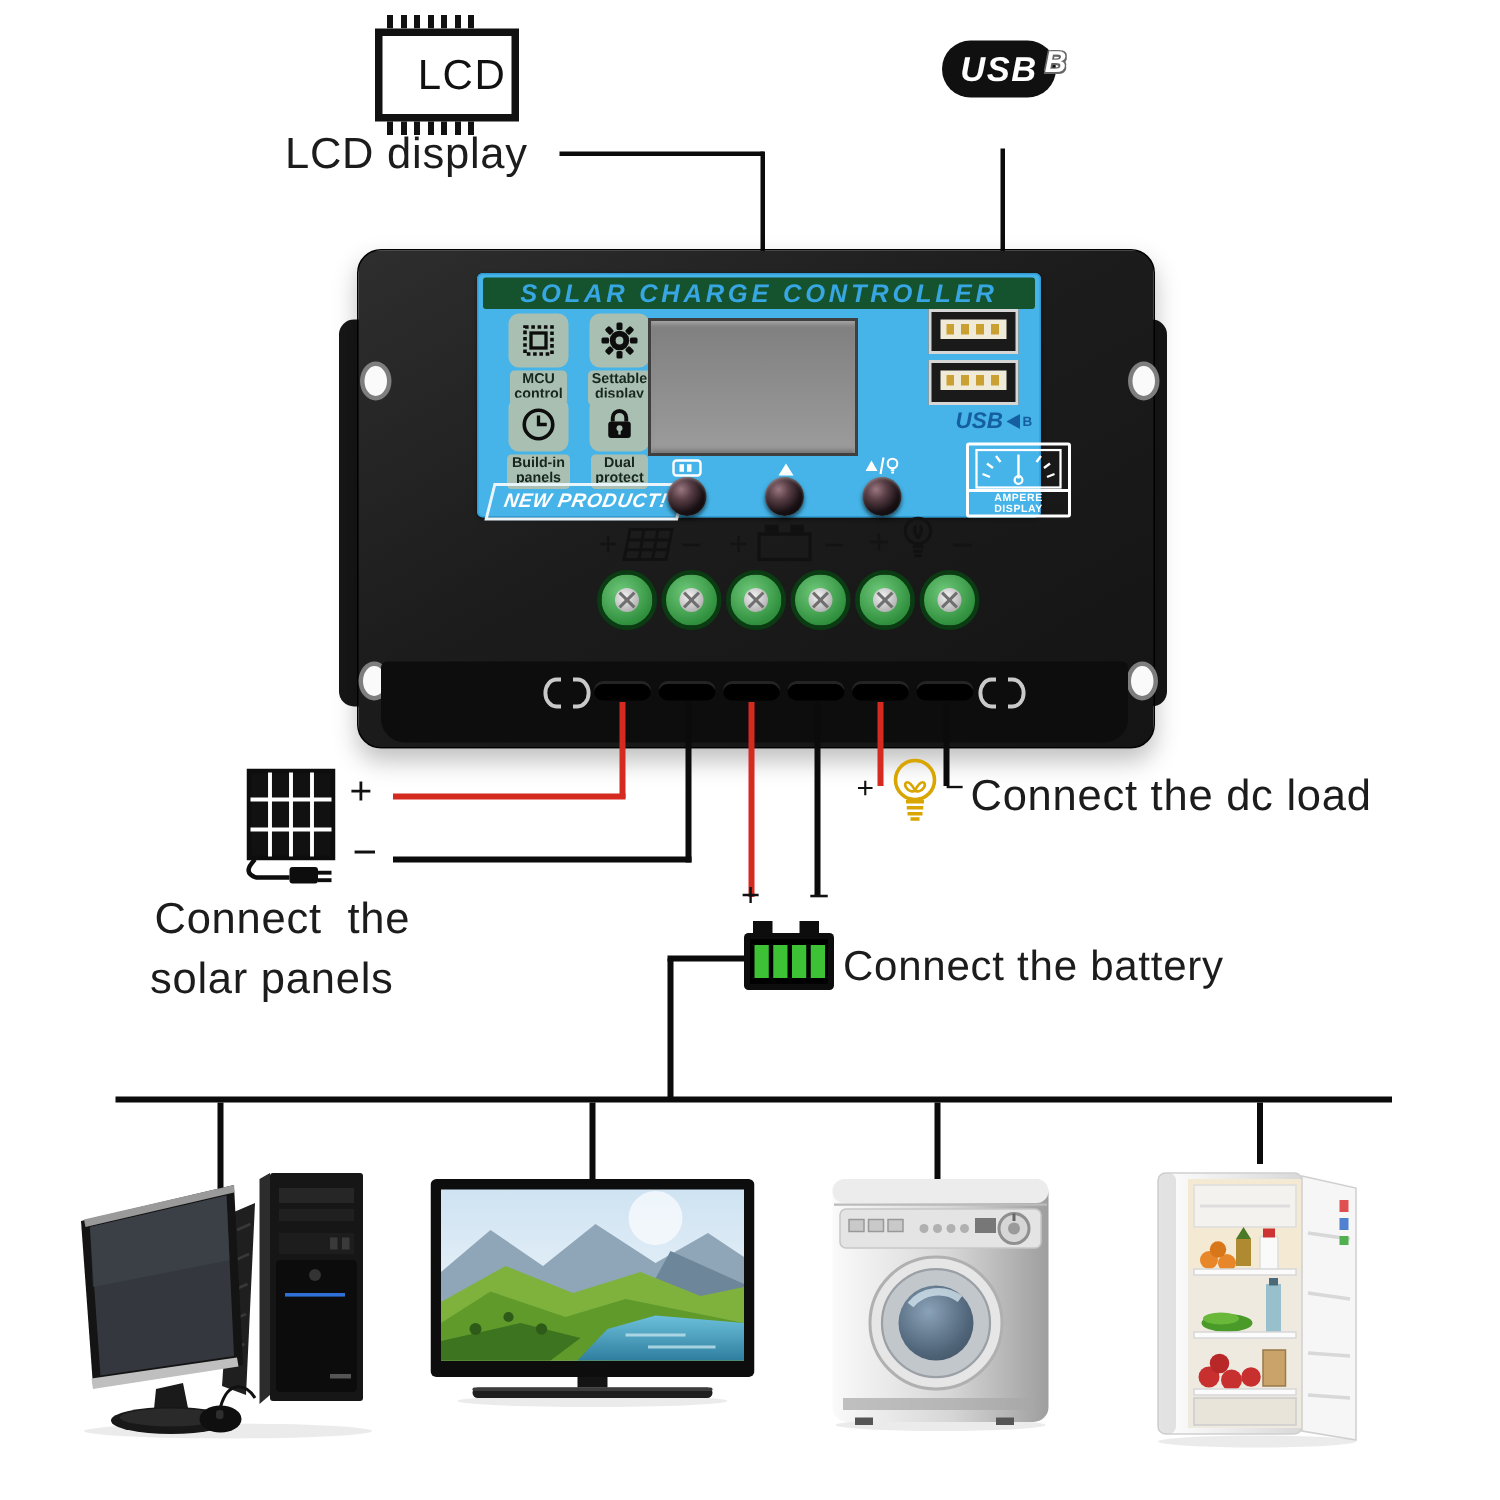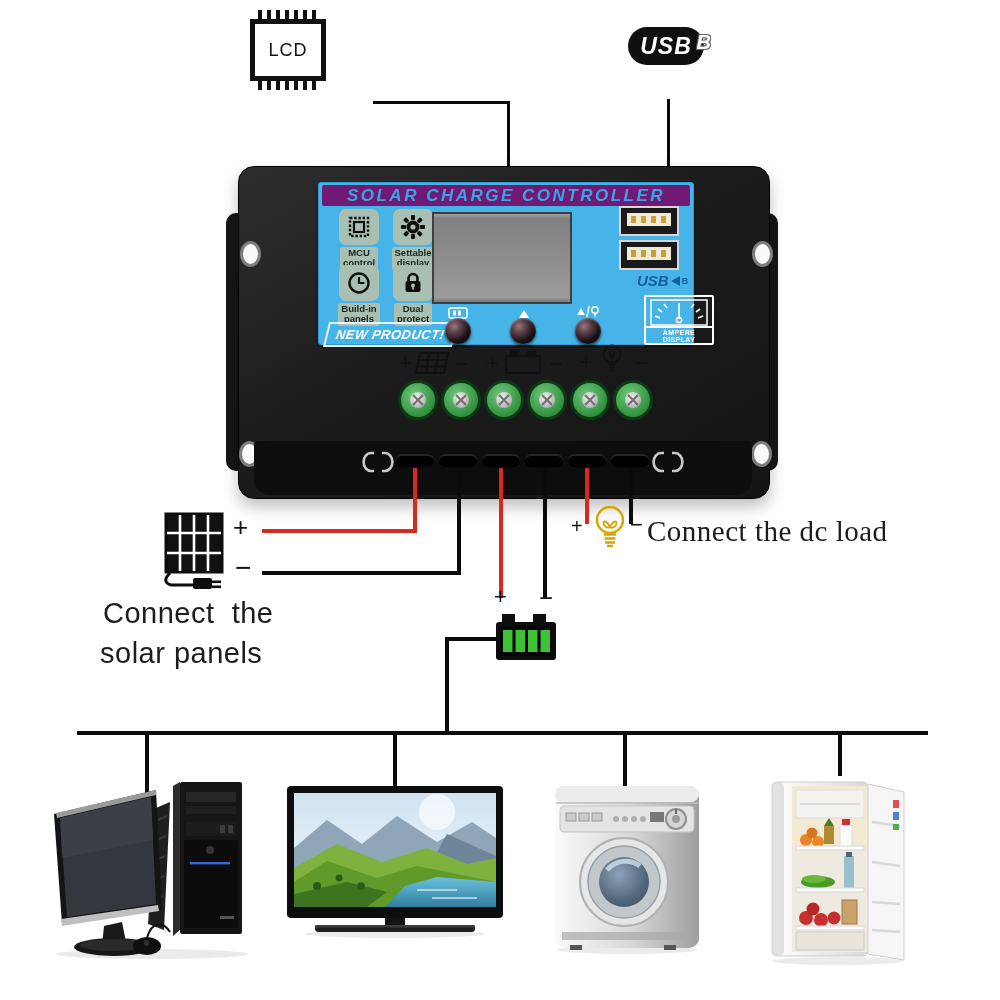--- a/index.html
+++ b/index.html
@@ -10,21 +10,21 @@
   .ln.red{background:#d42a20;}
   .lbl{position:absolute;font-size:29px;color:#1c1c1c;letter-spacing:.5px;white-space:nowrap;}
   .sign{position:absolute;font-size:24px;color:#111;line-height:1;}
   .sign.etched{color:#121212;opacity:.85;}
 
   
   #lcd-chip{left:250px;top:10px;}
   .chip-pins{width:60px;height:9px;margin-left:8px;
     background:repeating-linear-gradient(90deg,#111 0 4px,transparent 4px 9px);}
   .chip-box{width:66px;height:52px;border:5px solid #111;background:#fff;
-    display:flex;align-items:center;justify-content:center;font-size:18px;letter-spacing:1px;color:#111;}
+    display:flex;align-items:center;justify-content:center;font-size:28px;letter-spacing:1px;color:#111;padding-left:20px;}
   #usb-badge{left:628px;top:27px;width:76px;height:38px;background:#101010;border-radius:19px;
     display:flex;align-items:center;justify-content:center;}
   #usb-badge .usb-txt{font-style:italic;font-weight:900;font-size:23px;color:#fff;letter-spacing:1px;}
   #usb-badge .usb-b{position:absolute;right:-7px;top:4px;font-style:italic;font-weight:900;font-size:20px;color:#fff;
     text-shadow:-1px -1px 0 #666,1px -1px 0 #666,-1px 1px 0 #666,1px 1px 0 #666;}
   #lbl-lcd{left:190px;top:87px;}
   #lbl-usb{left:547px;top:70px;}
   #ln-lcd-h{left:373px;top:101px;width:136px;height:3px;}
   #ln-lcd-v{left:507px;top:101px;width:3px;height:130px;}
   #ln-usb-v{left:667px;top:99px;width:3px;height:128px;}
@@ -42,21 +42,21 @@
   .slot{position:absolute;width:38px;height:13px;border-radius:6px;background:#000;
     box-shadow:inset 0 2px 0 rgba(255,255,255,.14);}
   #slot-1{left:396px;top:454px;} #slot-2{left:439px;top:454px;} #slot-3{left:482px;top:454px;}
   #slot-4{left:525px;top:454px;} #slot-5{left:568px;top:454px;} #slot-6{left:611px;top:454px;}
   .brk{position:absolute;}
   #brk-l{left:362px;top:451px;} #brk-r{left:652px;top:451px;}
 
   
   #panel{left:318px;top:182px;width:376px;height:163px;background:#46b4e8;border-radius:4px;
     box-shadow:inset 0 0 0 1px #2f9cd4,0 1px 3px rgba(0,0,0,.45);}
-  #title-strip{left:322px;top:185px;width:368px;height:21px;background:#701a75;border-radius:2px;
+  #title-strip{left:322px;top:185px;width:368px;height:21px;background:#14532d;border-radius:2px;
     display:flex;align-items:center;justify-content:center;}
   #title-strip span{font-style:italic;font-weight:900;font-size:17px;color:#38a6e2;letter-spacing:2.5px;white-space:nowrap;}
   .badge{position:absolute;width:50px;display:flex;flex-direction:column;align-items:center;gap:2px;}
   #badge-mcu{left:334px;top:209px;} #badge-volt{left:388px;top:209px;}
   #badge-timer{left:334px;top:265px;} #badge-lock{left:388px;top:265px;}
   .badge-ic{width:40px;height:36px;background:#a9bfb2;border-radius:7px;
     display:flex;align-items:center;justify-content:center;}
   .badge-tx{background:#a9bfb2;border-radius:3px;padding:1px 3px;font-size:9.5px;font-weight:bold;
     color:#17261e;text-align:center;line-height:1.1;}
   .badge-tx span{display:block;}
@@ -117,37 +117,38 @@
   #s-load-p{left:571px;top:516px;font-size:20px;} #s-load-m{left:630px;top:514px;font-size:22px;}
   #s-ct-sol-p{left:399px;top:352px;font-size:22px;} #s-ct-sol-m{left:454px;top:352px;font-size:24px;}
   #s-ct-bat-p{left:486px;top:352px;font-size:22px;} #s-ct-bat-m{left:549px;top:352px;font-size:24px;}
   #s-ct-load-p{left:579px;top:350px;font-size:24px;} #s-ct-load-m{left:634px;top:350px;font-size:26px;}
   #solar-icon{left:156px;top:512px;}
   #battery-icon{left:494px;top:612px;}
   #bulb-icon{left:591px;top:504px;}
   #lbl-solar1{left:103px;top:597px;white-space:pre;}
   #lbl-solar2{left:100px;top:637px;}
   #lbl-batt{left:562px;top:628px;font-size:28px;}
-  #lbl-load{left:647px;top:515px;font-family:Liberation Serif, serif;}
+  #lbl-load{left:647px;top:515px;}
 
   
   #pc{left:52px;top:770px;} #tv{left:287px;top:786px;} #wm{left:552px;top:782px;} #fr{left:766px;top:778px;}
 </style>
 </head>
 <body>
 
 <div class="canvas">
 
   <div class="abs" id="lcd-chip">
     <div class="chip-pins"></div>
     <div class="chip-box">
       <span>LCD</span>
     </div>
     <div class="chip-pins"></div>
   </div>
+  <div class="lbl" id="lbl-lcd">LCD display</div>
   <div class="ln" id="ln-lcd-h"></div>
   <div class="ln" id="ln-lcd-v"></div>
 
   <div class="abs" id="usb-badge">
     <span class="usb-txt">USB</span>
     <span class="usb-b">B</span>
   </div>
   <div class="ln" id="ln-usb-v"></div>
 
   <div class="abs" id="ear-l"></div>
@@ -401,20 +402,21 @@
       <rect x="8" y="2" width="13" height="9" fill="#0d0d0d"></rect>
       <rect x="39" y="2" width="13" height="9" fill="#0d0d0d"></rect>
       <rect x="2" y="10" width="60" height="38" rx="3" fill="#0d0d0d"></rect>
       <rect x="6" y="14" width="52" height="30" fill="#000"></rect>
       <rect x="9" y="18" width="9.5" height="22" fill="#3ec235"></rect>
       <rect x="21.5" y="18" width="9.5" height="22" fill="#3ec235"></rect>
       <rect x="34" y="18" width="9.5" height="22" fill="#3ec235"></rect>
       <rect x="46.5" y="18" width="9.5" height="22" fill="#3ec235"></rect>
     </svg>
   </div>
+  <div class="lbl" id="lbl-batt">Connect the battery</div>
 
   <div class="ln" id="bus"></div>
   <div class="ln" id="dp-pc"></div>
   <div class="ln" id="dp-tv"></div>
   <div class="ln" id="dp-wm"></div>
   <div class="ln" id="dp-fr"></div>
 
   <div class="abs" id="pc">
     <svg width="205" height="190" viewBox="0 0 205 190">
       <ellipse cx="100" cy="184" rx="96" ry="5" fill="rgba(0,0,0,0.08)"></ellipse>

